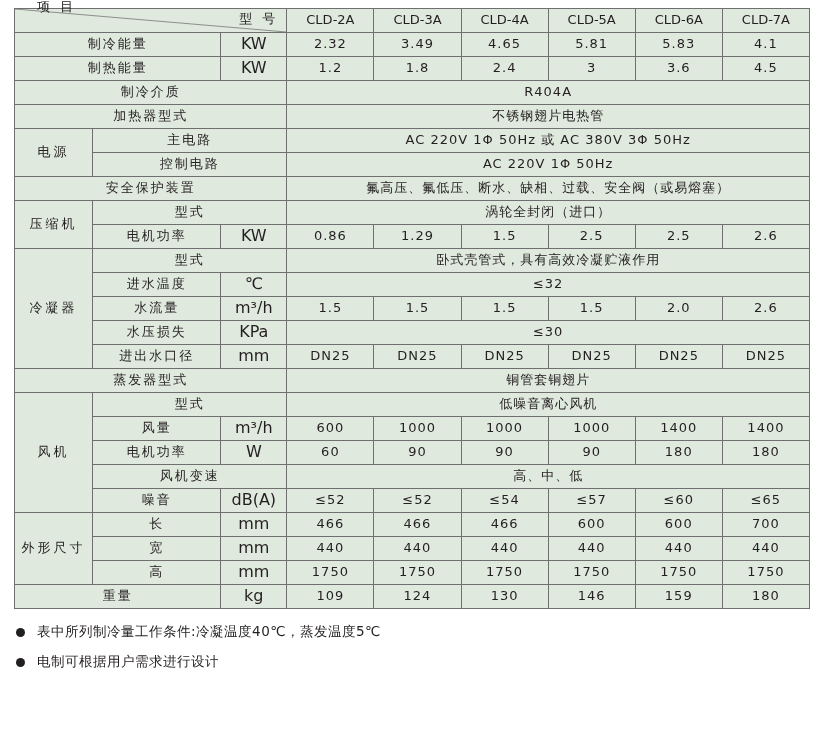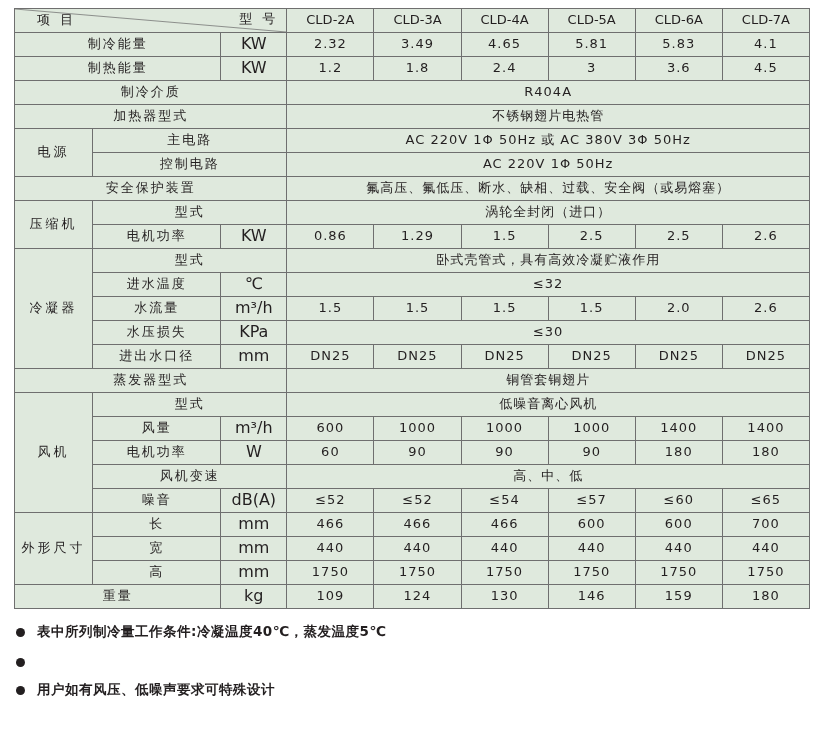--- a/index.html
+++ b/index.html
@@ -77,21 +77,21 @@
   .corner .lbl-model {
     position: absolute;
     right: 8px;
     top: 3px;
     letter-spacing: 3px;
     font-size: 13px;
   }
   .corner .lbl-item {
     position: absolute;
     left: 22px;
-    bottom: 4px;
+    bottom: 17px;
     letter-spacing: 3px;
     font-size: 13px;
   }
   .notes {
     margin: 14px 0 0 16px;
     font-size: 13.5px;
     color: #231f20;
   }
   .note-row {
     display: flex;
@@ -102,21 +102,20 @@
     width: 9px;
     height: 9px;
     border-radius: 50%;
     background: #231f20;
     margin: 5px 12px 0 0;
     flex: 0 0 auto;
   }
   .note-text {
     letter-spacing: 0.5px;
     line-height: 1.2;
-    font-weight: bold;
   }
 </style>
 </head>
 <body>
 
 <div id="sheet">
 
   <table class="spec">
     <colgroup>
       <col style="width:78px">
@@ -346,20 +345,17 @@
     </tbody>
   </table>
 
   <div class="notes">
     <div class="note-row">
       <span class="bullet"></span>
       <span class="note-text">表中所列制冷量工作条件:冷凝温度40℃，蒸发温度5℃</span>
     </div>
     <div class="note-row">
       <span class="bullet"></span>
-    </div>
-    <div class="note-row">
-      <span class="bullet"></span>
-      <span class="note-text">用户如有风压、低噪声要求可特殊设计</span>
+      <span class="note-text">电制可根据用户需求进行设计</span>
     </div>
   </div>
 
 </div>
 
 </body></html>

